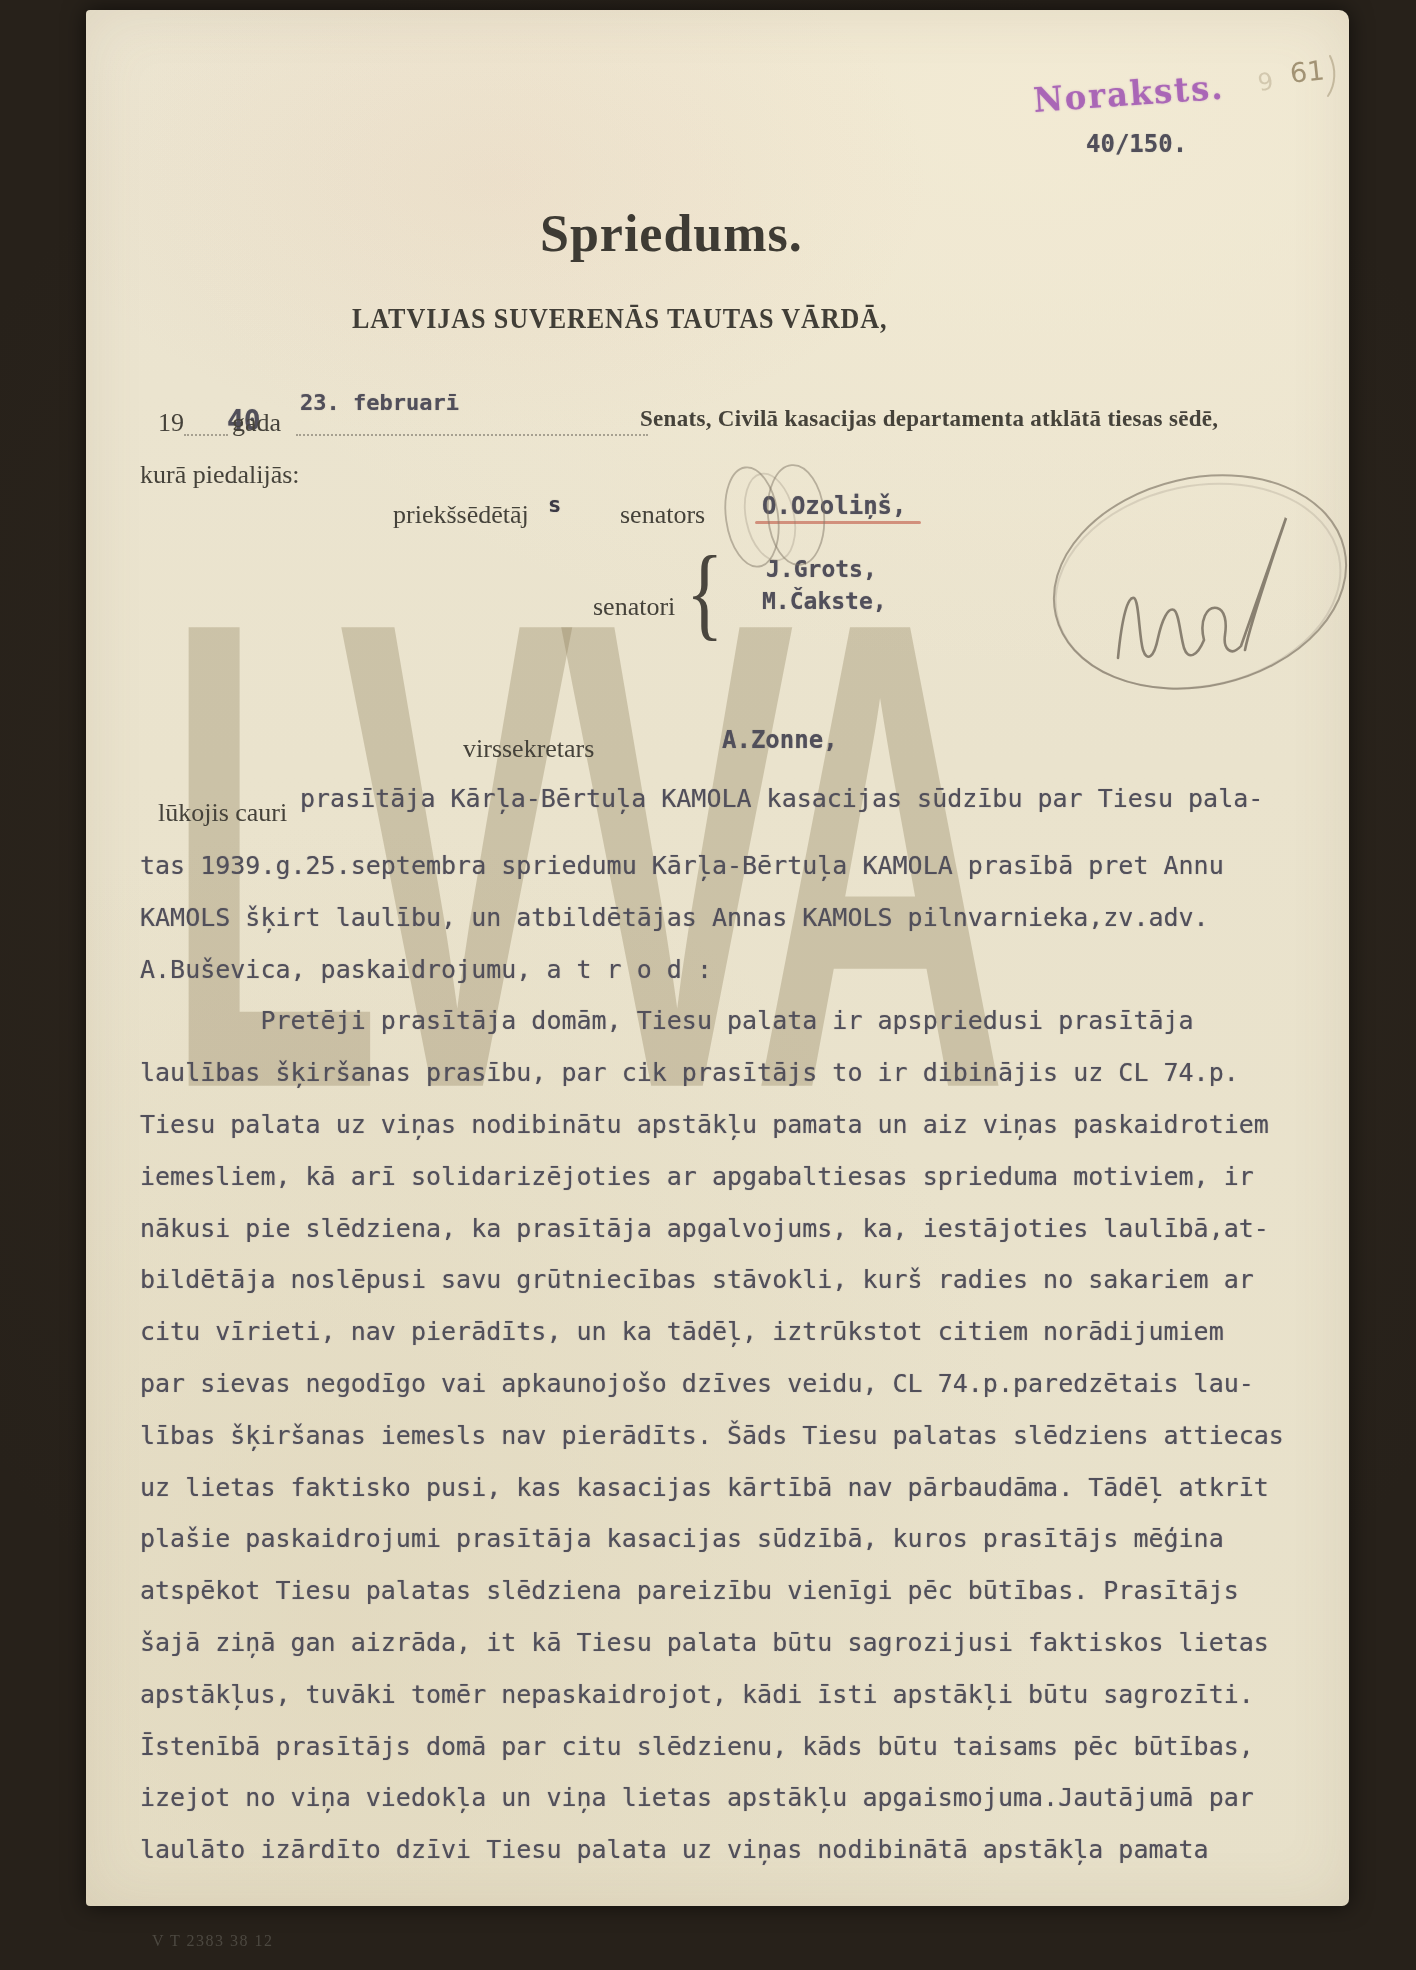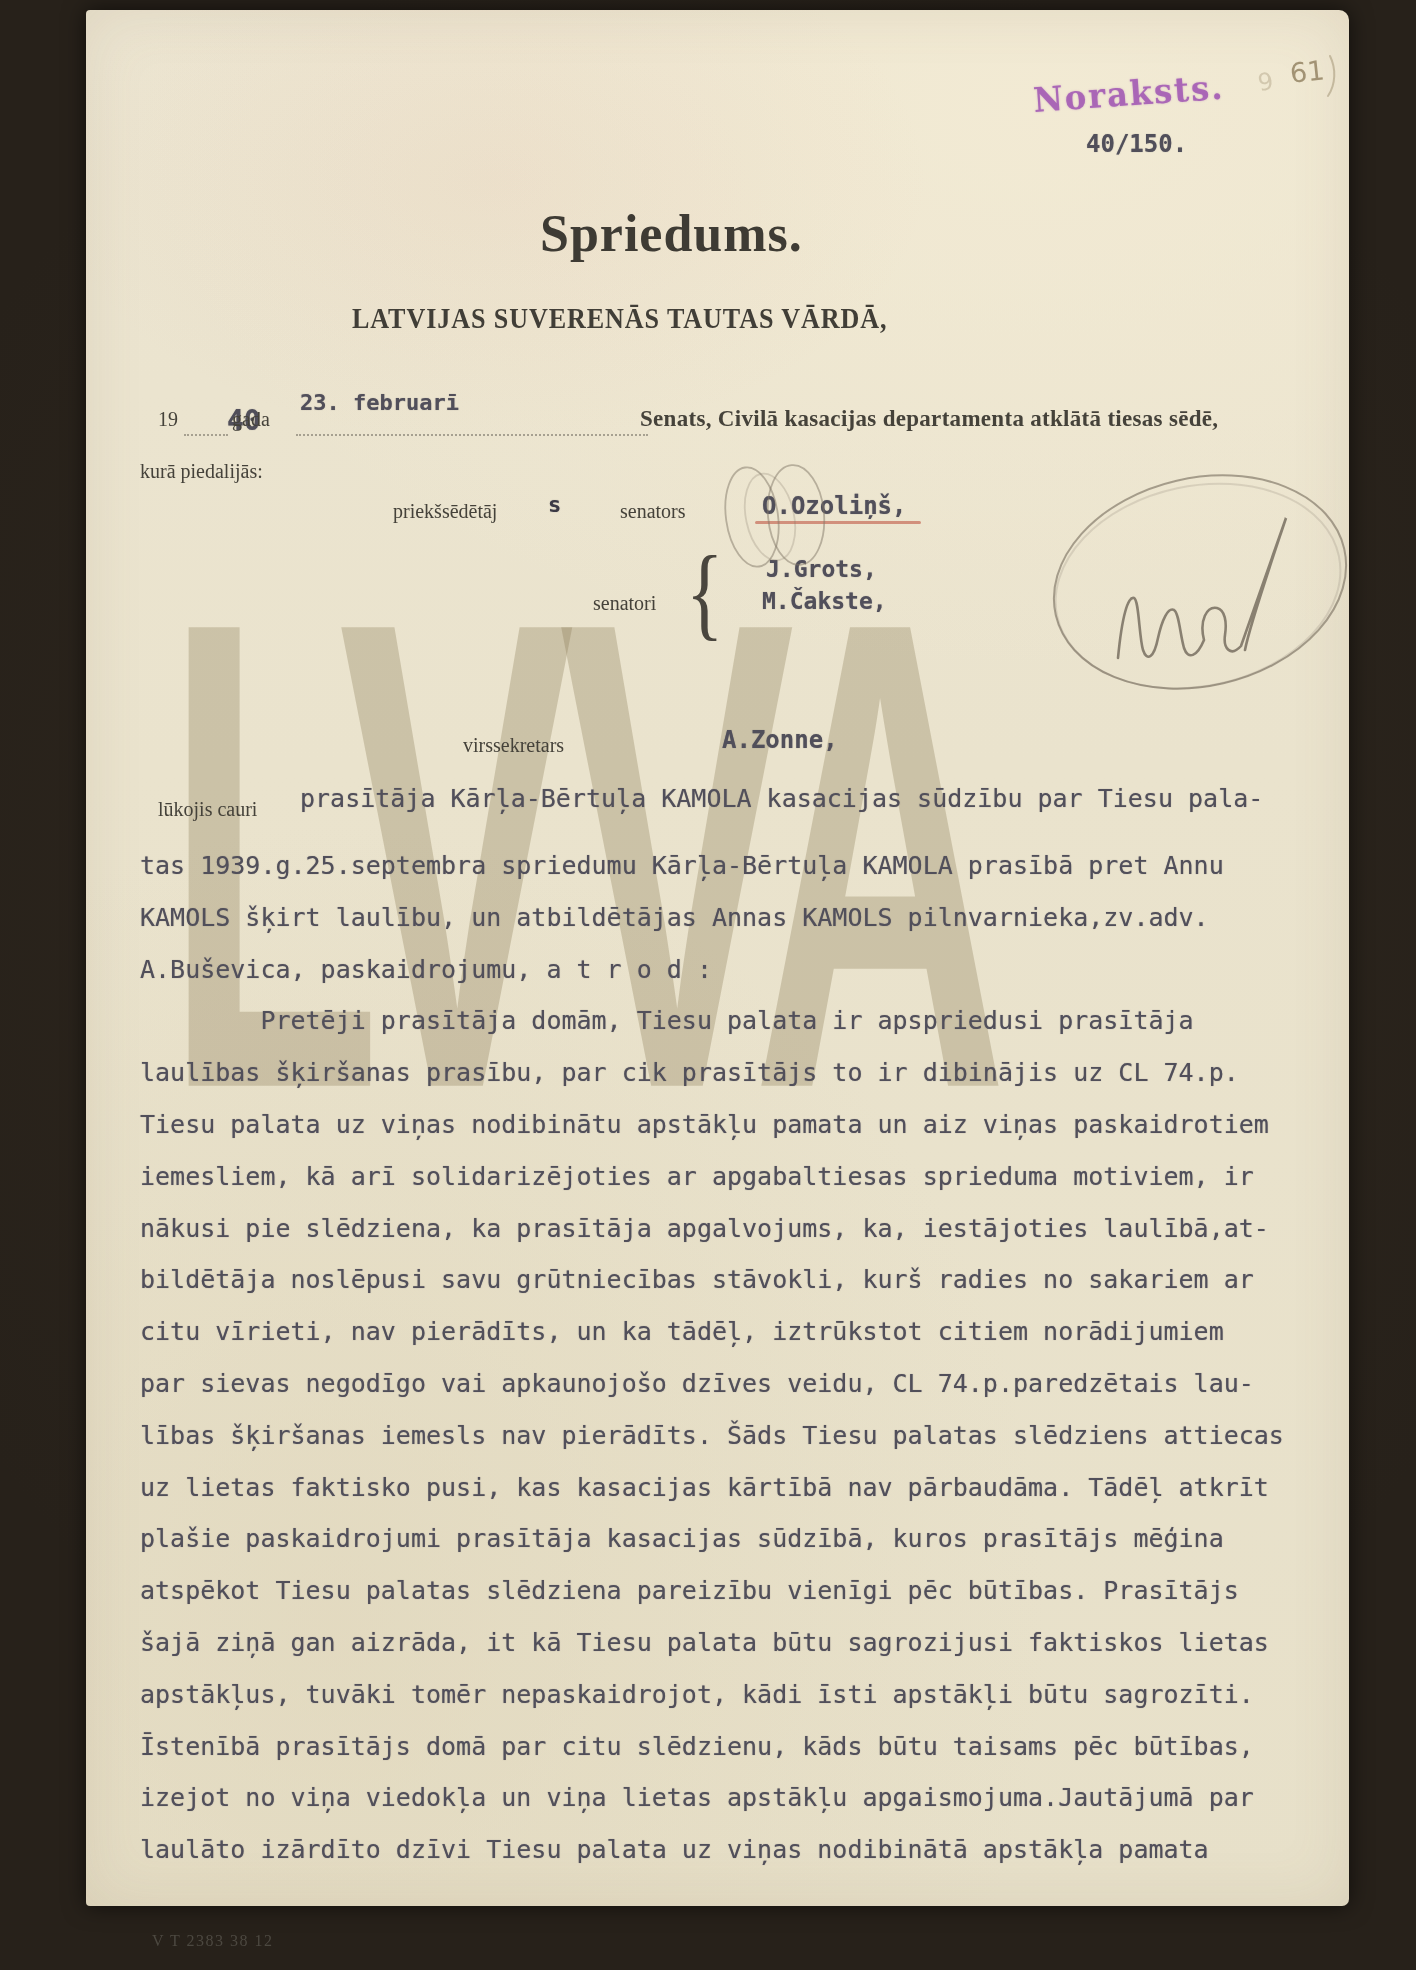--- a/index.html
+++ b/index.html
@@ -40,21 +40,21 @@
   .pencil-note{left:1290px;top:56px;font-size:27px;transform:rotate(-6deg);}
   .pencil-faint{left:1258px;top:68px;font-size:24px;opacity:0.38;transform:rotate(-10deg);}
   .doc-title{
     left:540px;top:204px;font-size:52px;font-weight:bold;color:#3e3b34;
     letter-spacing:1px;
   }
   .doc-subtitle{
     left:352px;top:302px;font-size:29px;font-weight:bold;color:#413e37;
     letter-spacing:1px;transform:scaleX(0.9);transform-origin:left top;white-space:pre;
   }
-  .label{font-size:20px;}
+  .label{font-size:26px;}
   .court-line{left:640px;top:406px;font-size:23px;font-weight:bold;letter-spacing:0.3px;white-space:pre;font-family:Liberation Serif, serif;}
   .dotted{position:absolute;border-bottom:2px dotted rgba(110,104,92,0.55);height:0;}
   .red-underline{position:absolute;left:755px;top:521px;width:166px;height:0;
     border-bottom:3px solid rgba(203,122,102,0.8);border-radius:2px;}
   .brace{
     position:absolute;left:686px;top:540px;font-size:104px;color:#4a463e;
     font-family:"Liberation Serif", serif;transform:scaleX(0.75);transform-origin:left top;
     line-height:1;
   }
   .watermark{

